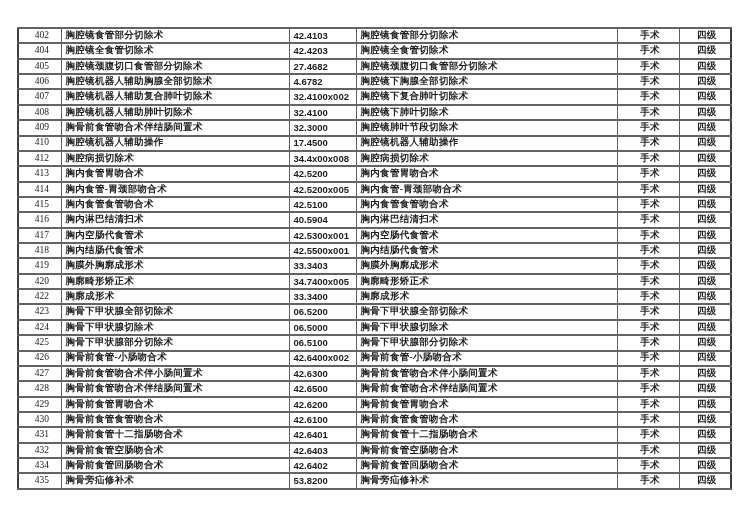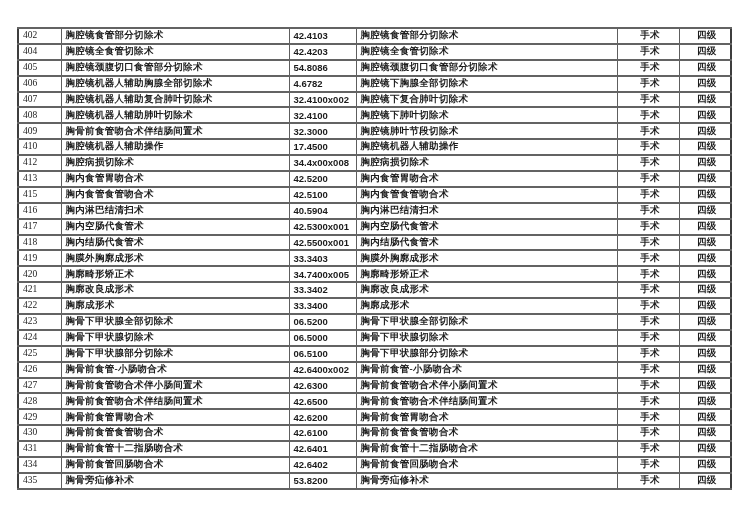--- a/index.html
+++ b/index.html
@@ -38,20 +38,21 @@
     color: #1c1c1c;
     vertical-align: middle;
     white-space: nowrap;
     overflow: hidden;
     height: 11px;
   }
   table.proc {
     border: 2px solid #3d3d3d;
   }
   td.num {
+    text-align: center;
     padding: 0;
     font-family: "Liberation Serif", serif;
     font-weight: 400;
     font-size: 9px;
     color: #222;
   }
   td.zh {
     font-family: "Liberation Serif", "DejaVu Serif", serif;
     font-weight: 700;
     letter-spacing: 0.3px;
@@ -94,21 +95,21 @@
           <td class="num">404</td>
           <td class="zh">胸腔镜全食管切除术</td>
           <td class="code">42.4203</td>
           <td class="zh">胸腔镜全食管切除术</td>
           <td class="zh center">手术</td>
           <td class="zh center">四级</td>
         </tr>
         <tr>
           <td class="num">405</td>
           <td class="zh">胸腔镜颈腹切口食管部分切除术</td>
-          <td class="code">54.8086</td>
+          <td class="code">27.4682</td>
           <td class="zh">胸腔镜颈腹切口食管部分切除术</td>
           <td class="zh center">手术</td>
           <td class="zh center">四级</td>
         </tr>
         <tr>
           <td class="num">406</td>
           <td class="zh">胸腔镜机器人辅助胸腺全部切除术</td>
           <td class="code">4.6782</td>
           <td class="zh">胸腔镜下胸腺全部切除术</td>
           <td class="zh center">手术</td>
@@ -156,20 +157,28 @@
         </tr>
         <tr>
           <td class="num">413</td>
           <td class="zh">胸内食管胃吻合术</td>
           <td class="code">42.5200</td>
           <td class="zh">胸内食管胃吻合术</td>
           <td class="zh center">手术</td>
           <td class="zh center">四级</td>
         </tr>
         <tr>
+          <td class="num">414</td>
+          <td class="zh">胸内食管-胃颈部吻合术</td>
+          <td class="code">42.5200x005</td>
+          <td class="zh">胸内食管-胃颈部吻合术</td>
+          <td class="zh center">手术</td>
+          <td class="zh center">四级</td>
+        </tr>
+        <tr>
           <td class="num">415</td>
           <td class="zh">胸内食管食管吻合术</td>
           <td class="code">42.5100</td>
           <td class="zh">胸内食管食管吻合术</td>
           <td class="zh center">手术</td>
           <td class="zh center">四级</td>
         </tr>
         <tr>
           <td class="num">416</td>
           <td class="zh">胸内淋巴结清扫术</td>
@@ -204,28 +213,20 @@
         </tr>
         <tr>
           <td class="num">420</td>
           <td class="zh">胸廓畸形矫正术</td>
           <td class="code">34.7400x005</td>
           <td class="zh">胸廓畸形矫正术</td>
           <td class="zh center">手术</td>
           <td class="zh center">四级</td>
         </tr>
         <tr>
-          <td class="num">421</td>
-          <td class="zh">胸廓改良成形术</td>
-          <td class="code">33.3402</td>
-          <td class="zh">胸廓改良成形术</td>
-          <td class="zh center">手术</td>
-          <td class="zh center">四级</td>
-        </tr>
-        <tr>
           <td class="num">422</td>
           <td class="zh">胸廓成形术</td>
           <td class="code">33.3400</td>
           <td class="zh">胸廓成形术</td>
           <td class="zh center">手术</td>
           <td class="zh center">四级</td>
         </tr>
         <tr>
           <td class="num">423</td>
           <td class="zh">胸骨下甲状腺全部切除术</td>
@@ -288,20 +289,28 @@
           <td class="code">42.6100</td>
           <td class="zh">胸骨前食管食管吻合术</td>
           <td class="zh center">手术</td>
           <td class="zh center">四级</td>
         </tr>
         <tr>
           <td class="num">431</td>
           <td class="zh">胸骨前食管十二指肠吻合术</td>
           <td class="code">42.6401</td>
           <td class="zh">胸骨前食管十二指肠吻合术</td>
+          <td class="zh center">手术</td>
+          <td class="zh center">四级</td>
+        </tr>
+        <tr>
+          <td class="num">432</td>
+          <td class="zh">胸骨前食管空肠吻合术</td>
+          <td class="code">42.6403</td>
+          <td class="zh">胸骨前食管空肠吻合术</td>
           <td class="zh center">手术</td>
           <td class="zh center">四级</td>
         </tr>
         <tr>
           <td class="num">434</td>
           <td class="zh">胸骨前食管回肠吻合术</td>
           <td class="code">42.6402</td>
           <td class="zh">胸骨前食管回肠吻合术</td>
           <td class="zh center">手术</td>
           <td class="zh center">四级</td>

